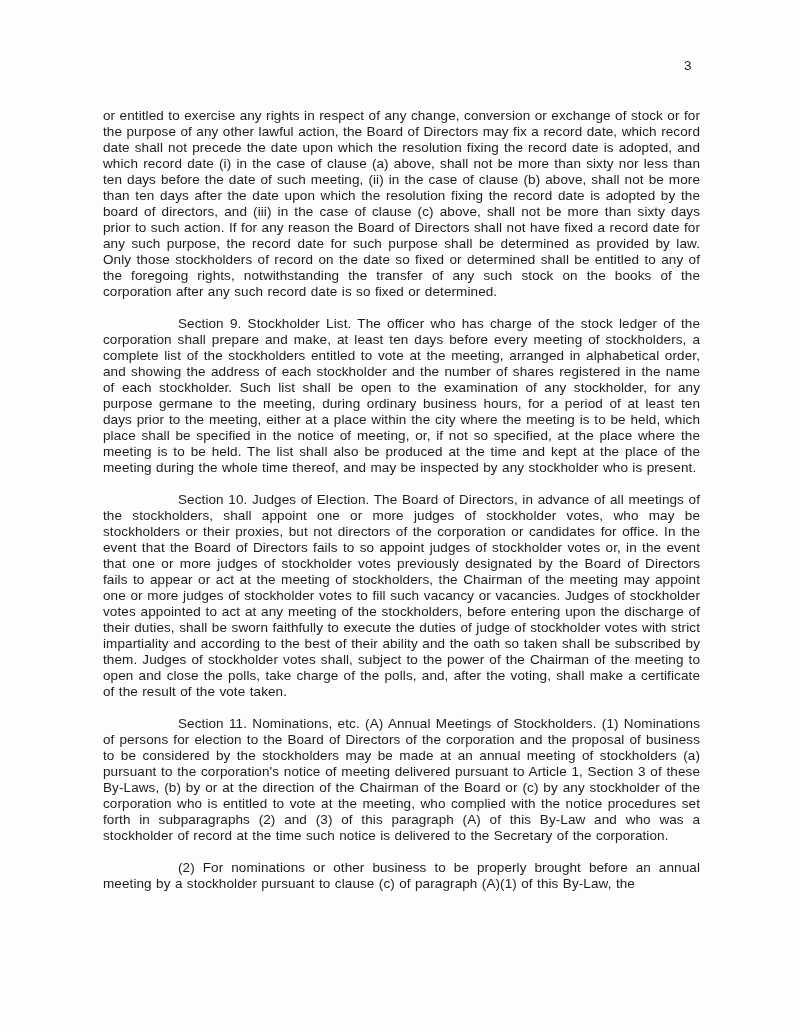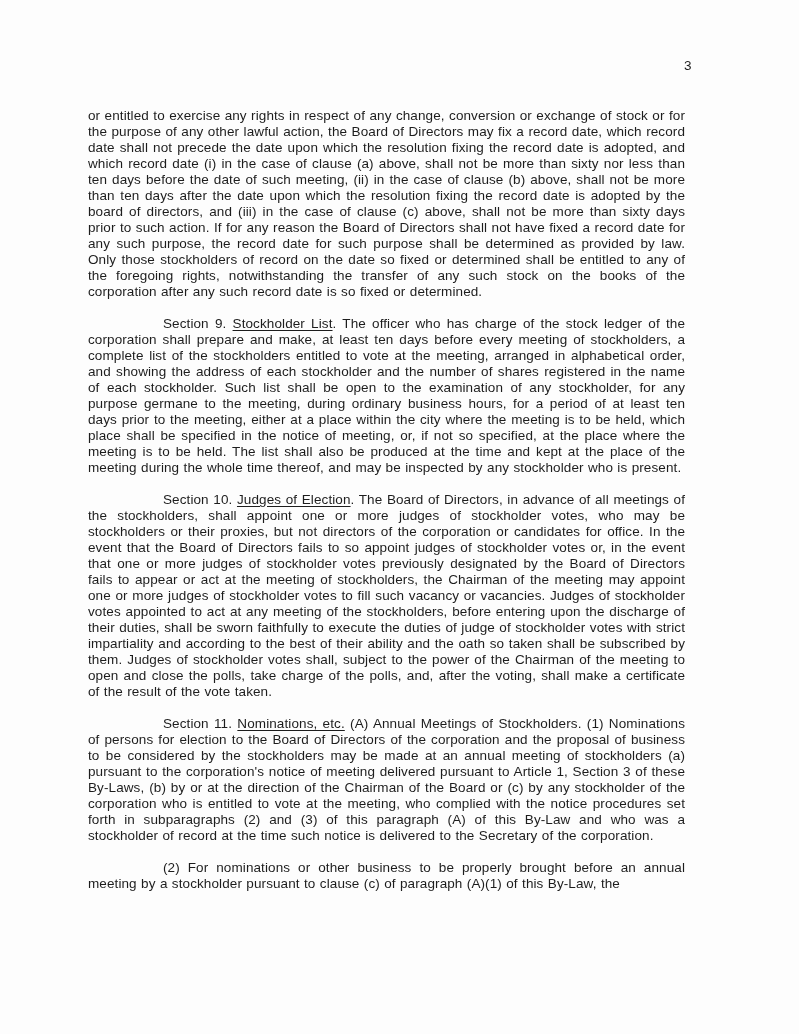--- a/index.html
+++ b/index.html
@@ -19,39 +19,38 @@
   .page-number {
     position: absolute;
     top: 58px;
     left: 684px;
     font-size: 13.5px;
     color: #1d1d1d;
   }
   .doc-body {
     position: absolute;
     top: 108px;
-    left: 88px;
+    left: 103px;
     width: 597px;
     font-size: 13.5px;
     line-height: 16px;
     text-align: justify;
     letter-spacing: 0.1px;
     word-spacing: 0.5px;
   }
   .doc-body p {
     margin: 0 0 16px 0;
   }
   .doc-body p.indent {
     text-indent: 75px;
   }
   .doc-body p:last-child {
     margin-bottom: 8px;
   }
   .u {
-    text-decoration: underline;
     text-underline-offset: 2px;
   }
 </style>
 </head>
 <body>
 
 <div class="page">
   <div class="page-number">3</div>
   <div class="doc-body">
       <p><span>or entitled to exercise any rights in respect of any change, conversion or exchange of stock or for the purpose of any other lawful action, the Board of Directors may fix a record date, which record date shall not precede the date upon which the resolution fixing the record date is adopted, and which record date (i) in the case of clause (a) above, shall not be more than sixty nor less than ten days before the date of such meeting, (ii) in the case of clause (b) above, shall not be more than ten days after the date upon which the resolution fixing the record date is adopted by the board of directors, and (iii) in the case of clause (c) above, shall not be more than sixty days prior to such action.  If for any reason the Board of Directors shall not have fixed a record date for any such purpose, the record date for such purpose shall be determined as provided by law.  Only those stockholders of record on the date so fixed or determined shall be entitled to any of the foregoing rights, notwithstanding the transfer of any such stock on the books of the corporation after any such record date is so fixed or determined.</span></p>

